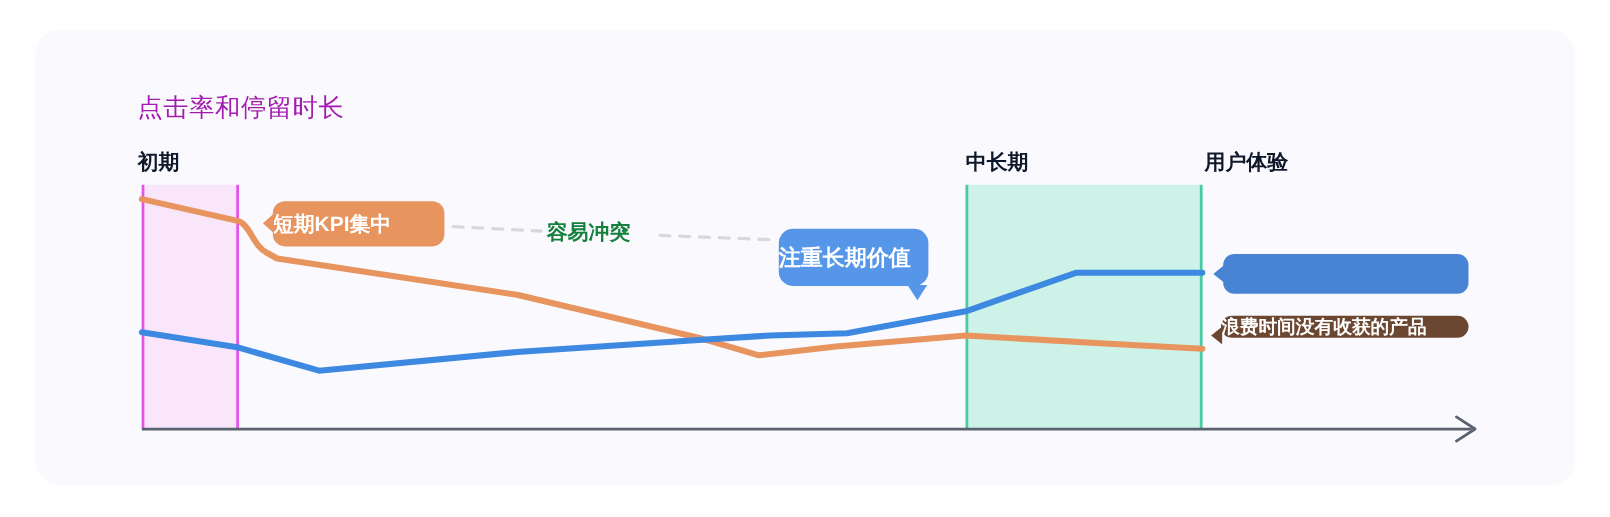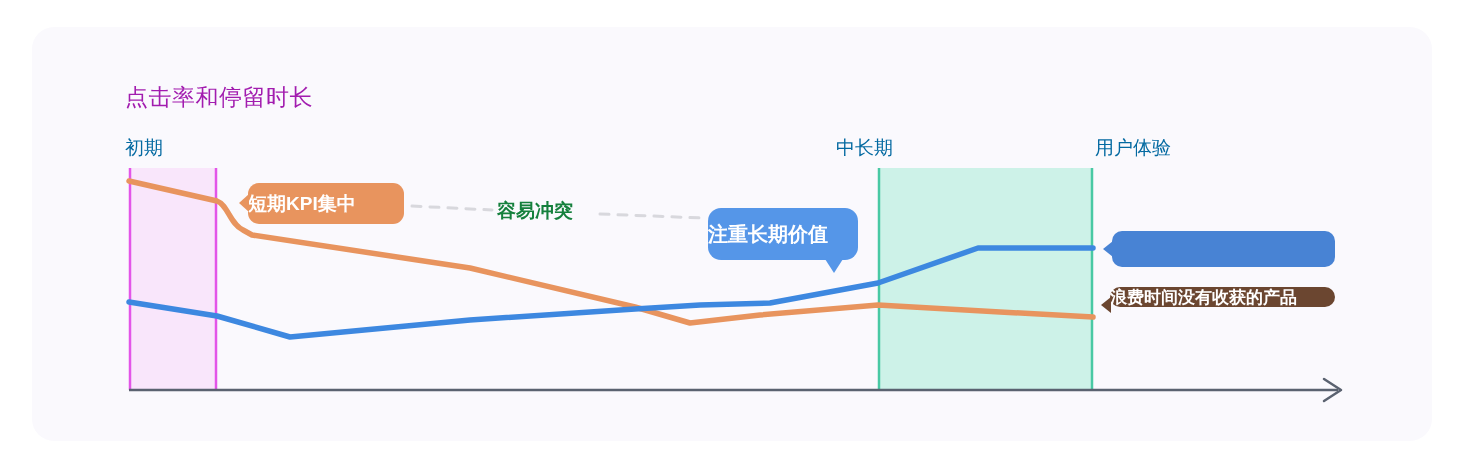--- a/index.html
+++ b/index.html
@@ -9,41 +9,41 @@
   }
   #card{
     position:absolute;left:32px;top:27px;width:1400px;height:414px;
     background:#faf9fd;border-radius:22px;
   }
   #chart-title{
     position:absolute;left:125px;top:82px;
     font-size:23px;color:#a21caf;letter-spacing:.5px;white-space:nowrap;
   }
   .band-label{
-    position:absolute;font-size:19px;font-weight:400;color:#0369a1;white-space:nowrap;
+    position:absolute;font-size:19px;font-weight:700;color:#0f172a;white-space:nowrap;
   }
   #label-early{left:125px;top:135px;}
-  #label-mid{left:836px;top:135px;}
+  #label-mid{left:878px;top:135px;}
   #label-ux{left:1095px;top:135px;}
   svg#plot{position:absolute;left:0;top:0;width:1464px;height:470px;overflow:visible;}
   .bubble{
     position:absolute;display:flex;align-items:center;justify-content:flex-start;
     color:#ffffff;font-weight:700;white-space:nowrap;
   }
   .bubble-tail{position:absolute;width:0;height:0;}
   #bubble-kpi{
     left:248px;top:183px;width:156px;height:41px;background:#e8945e;
     border-radius:11px;font-size:19px;
   }
   #bubble-kpi .bubble-tail{
     left:-9px;top:11px;border-top:9px solid transparent;border-bottom:9px solid transparent;
     border-right:10px solid #e8945e;
   }
   #bubble-longterm{
-    left:708px;top:208px;width:150px;height:52px;background:#5596e8;
+    left:708px;top:208px;width:136px;height:52px;background:#5596e8;
     border-radius:13px;font-size:20px;
   }
   #bubble-longterm .bubble-tail{
     left:117px;bottom:-13px;border-left:9px solid transparent;border-right:9px solid transparent;
     border-top:14px solid #5596e8;
   }
   #bubble-good{
     left:1112px;top:231px;width:223px;height:36px;background:#4883d4;
     border-radius:10px;font-size:17px;
   }

